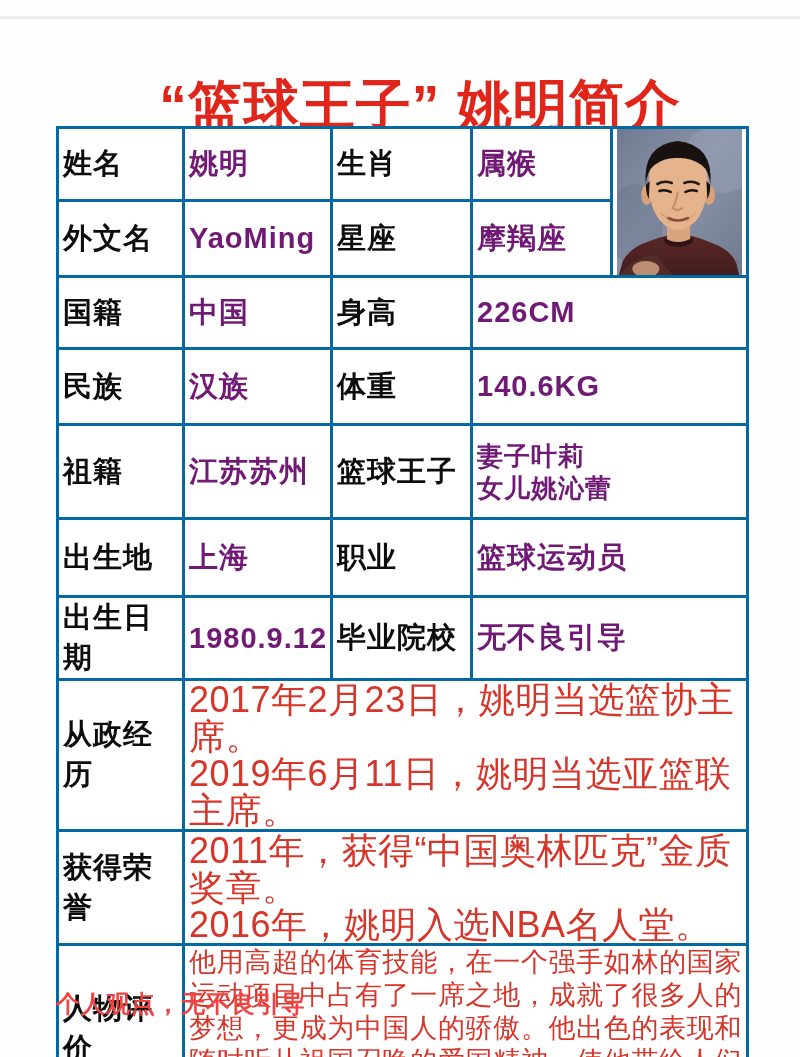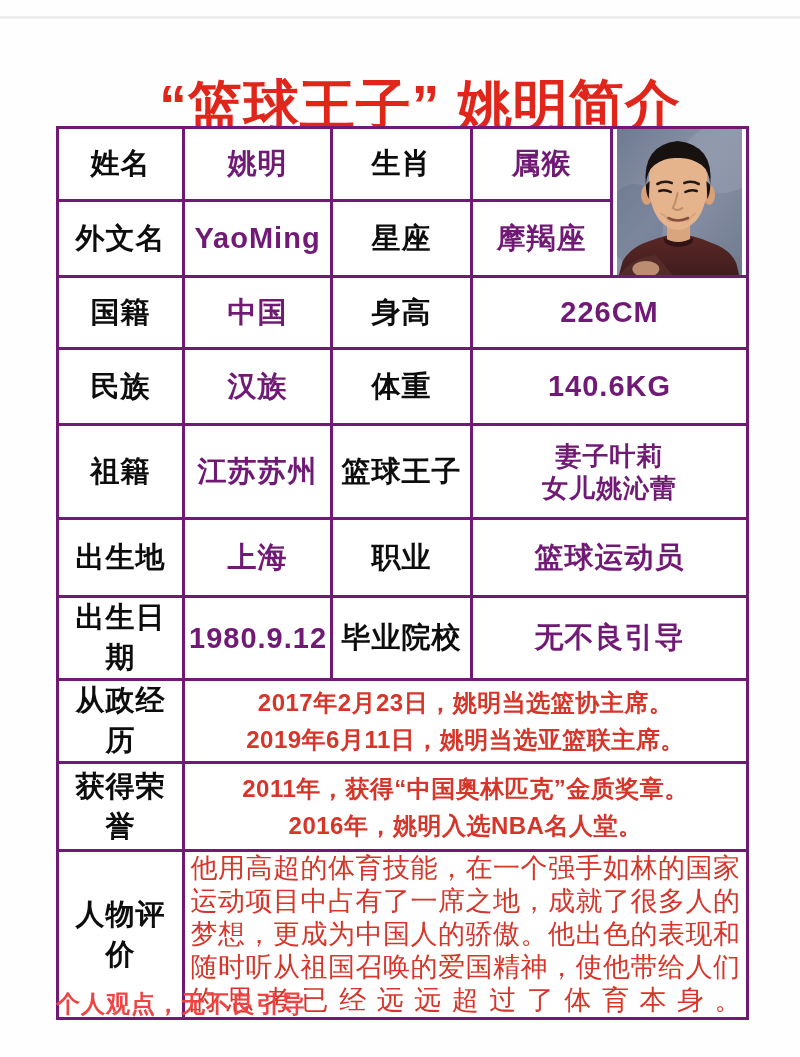--- a/index.html
+++ b/index.html
@@ -18,35 +18,35 @@
     color:#e0251a;letter-spacing:1px;line-height:1.1;
     white-space:nowrap;
     margin-left:20px;
   }
   table.bio{
     position:absolute;left:56px;top:126px;width:690px;
     border-collapse:collapse;table-layout:fixed;
     background:#ffffff;
   }
   table.bio td{
-    border:3px solid #701a75;
-    text-align:center;vertical-align:middle;
+    border:3px solid #0369a1;
+    vertical-align:middle;
     padding:0 4px;overflow:hidden;
   }
   td.lbl{
     font-size:29px;font-weight:700;color:#0d0d0d;
     letter-spacing:1px;
   }
   td.val{
     font-size:29px;font-weight:700;color:#701a75;
     letter-spacing:1px;
   }
   td.val .vline{display:block;font-size:26px;line-height:32px;}
   td.wide-val{
-    font-size:24px;font-weight:700;color:#d6352a;
+    font-size:36px;font-weight:400;color:#d6352a;
     letter-spacing:0.5px;
   }
   td.wide-val .wline{display:block;line-height:37px;}
   td.para-val{
     font-size:27px;font-weight:400;color:#d6352a;
     text-align:justify;text-align-last:justify;
     line-height:33px;padding:2px 10px;letter-spacing:0.5px;
   }
   td.photo-cell{padding:0;vertical-align:top;}
   td.photo-cell svg{display:block;width:100%;height:146px;}

